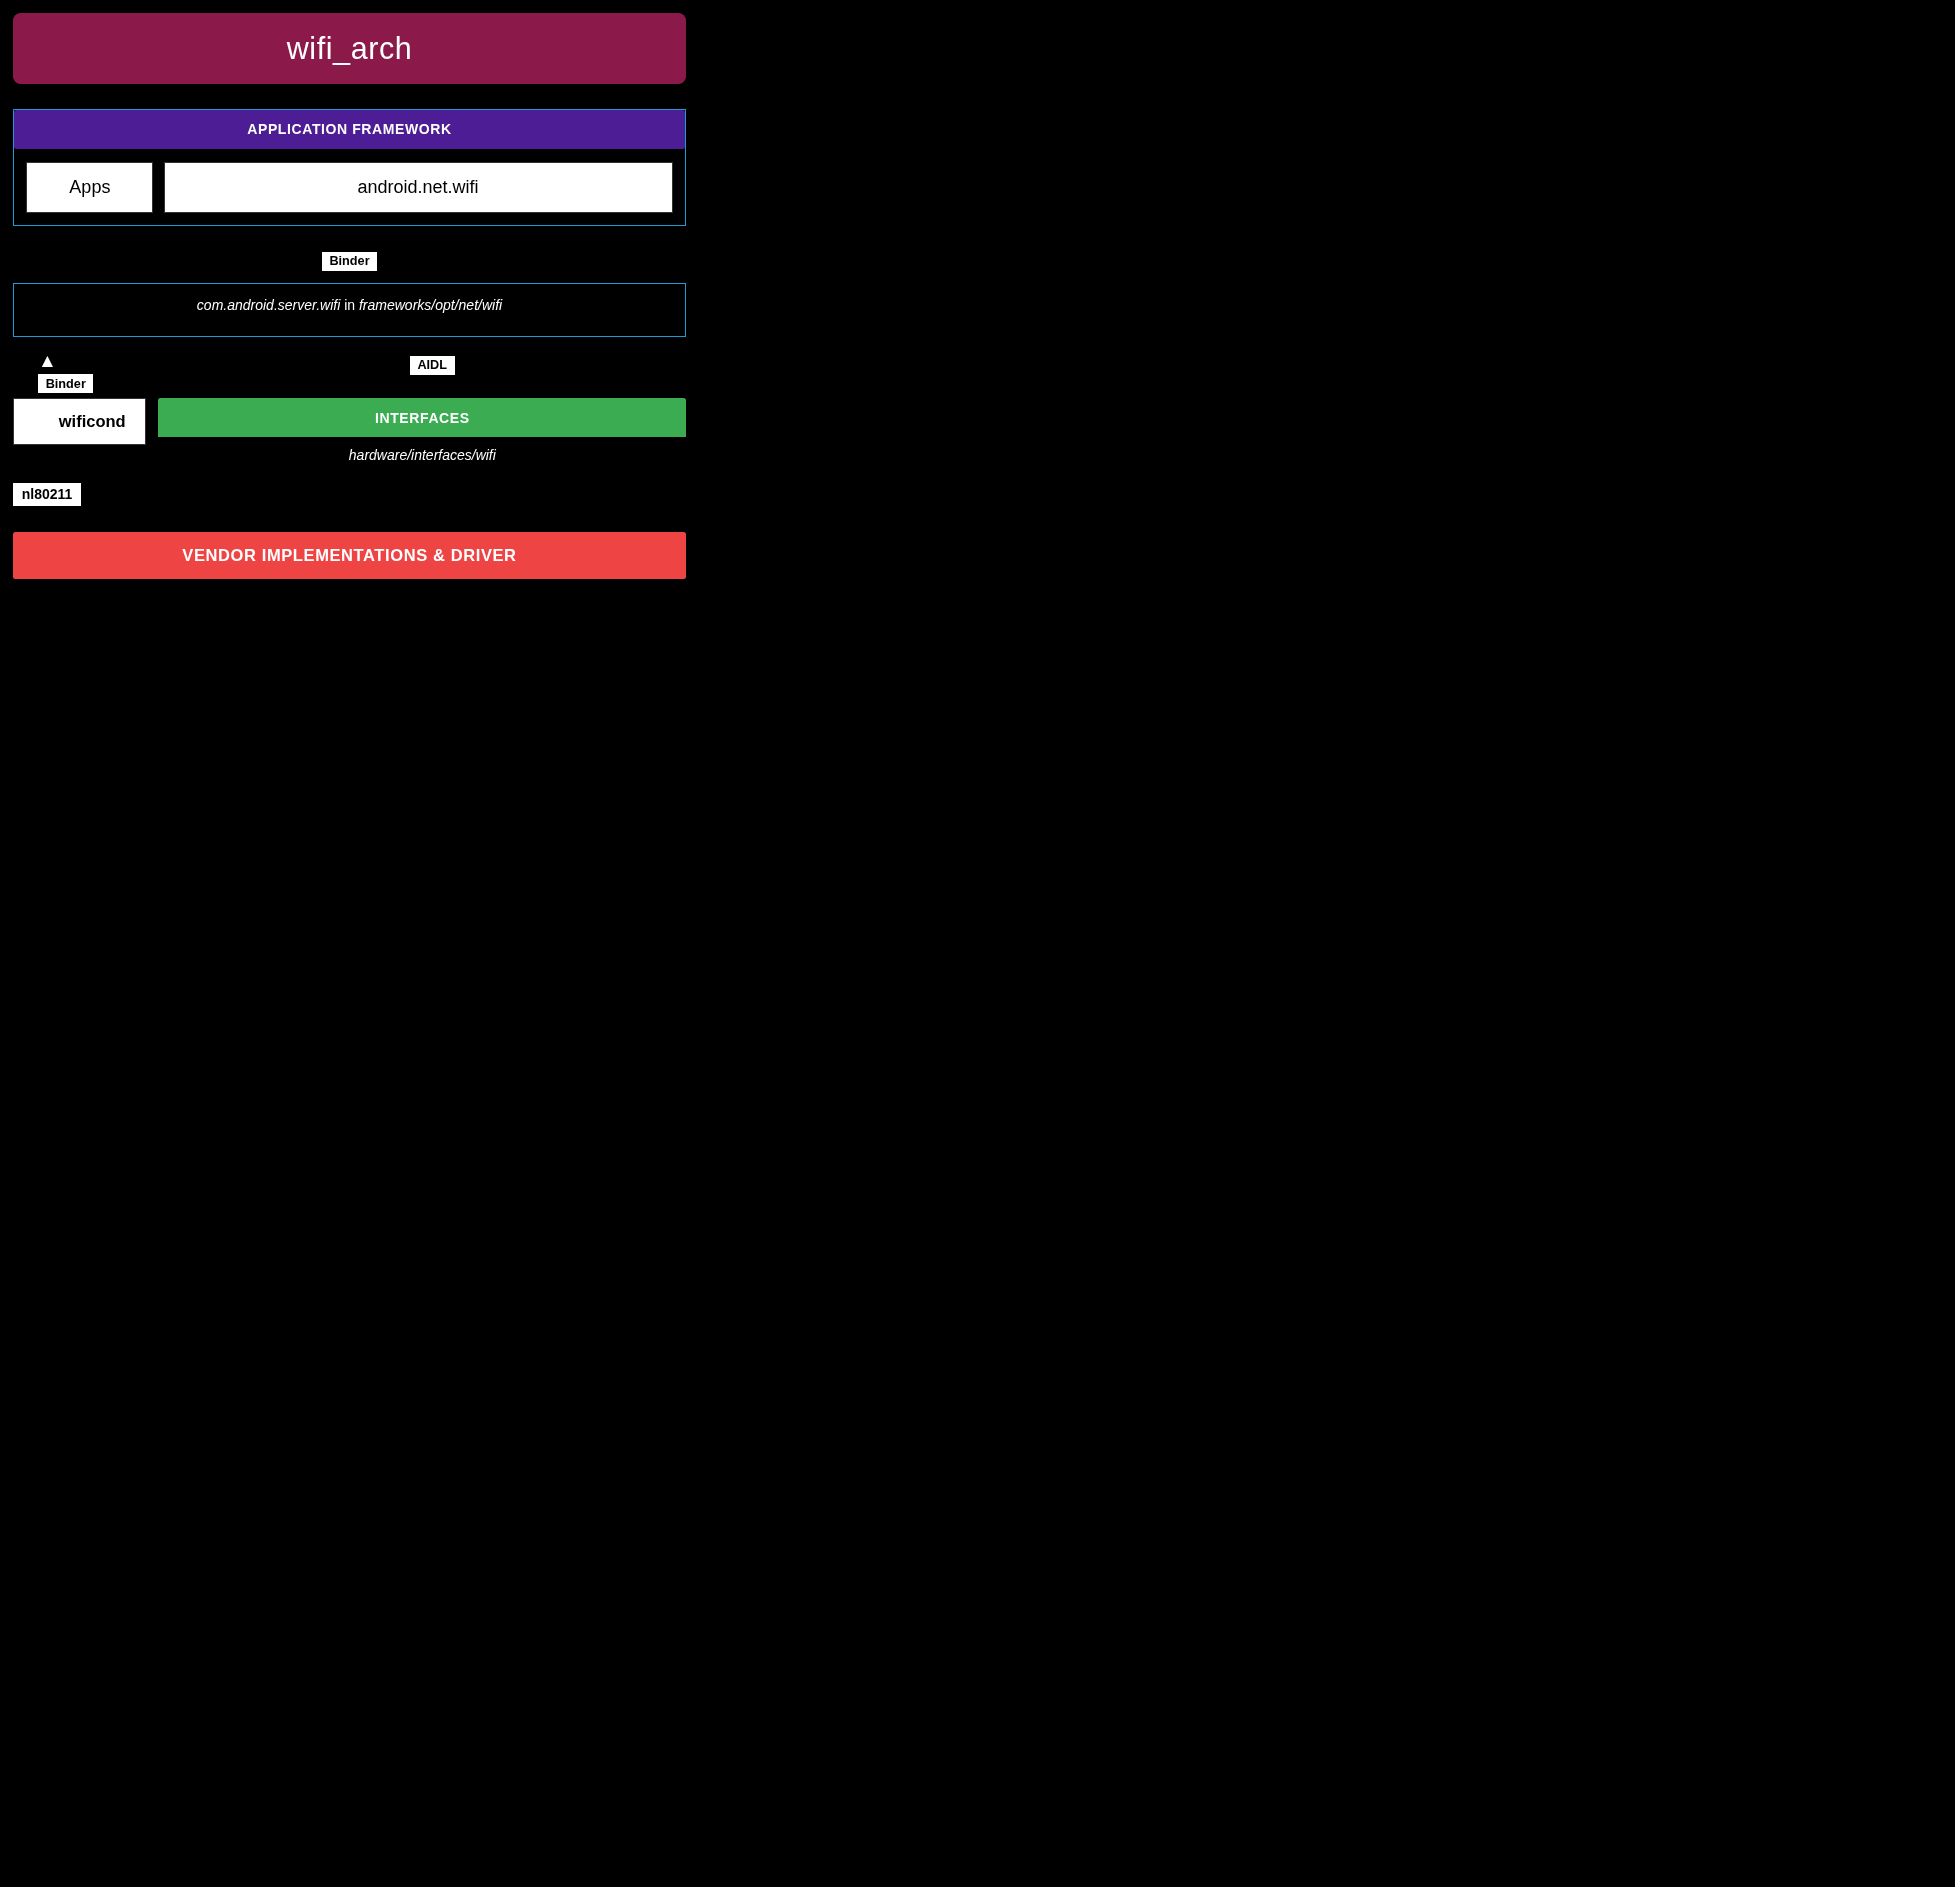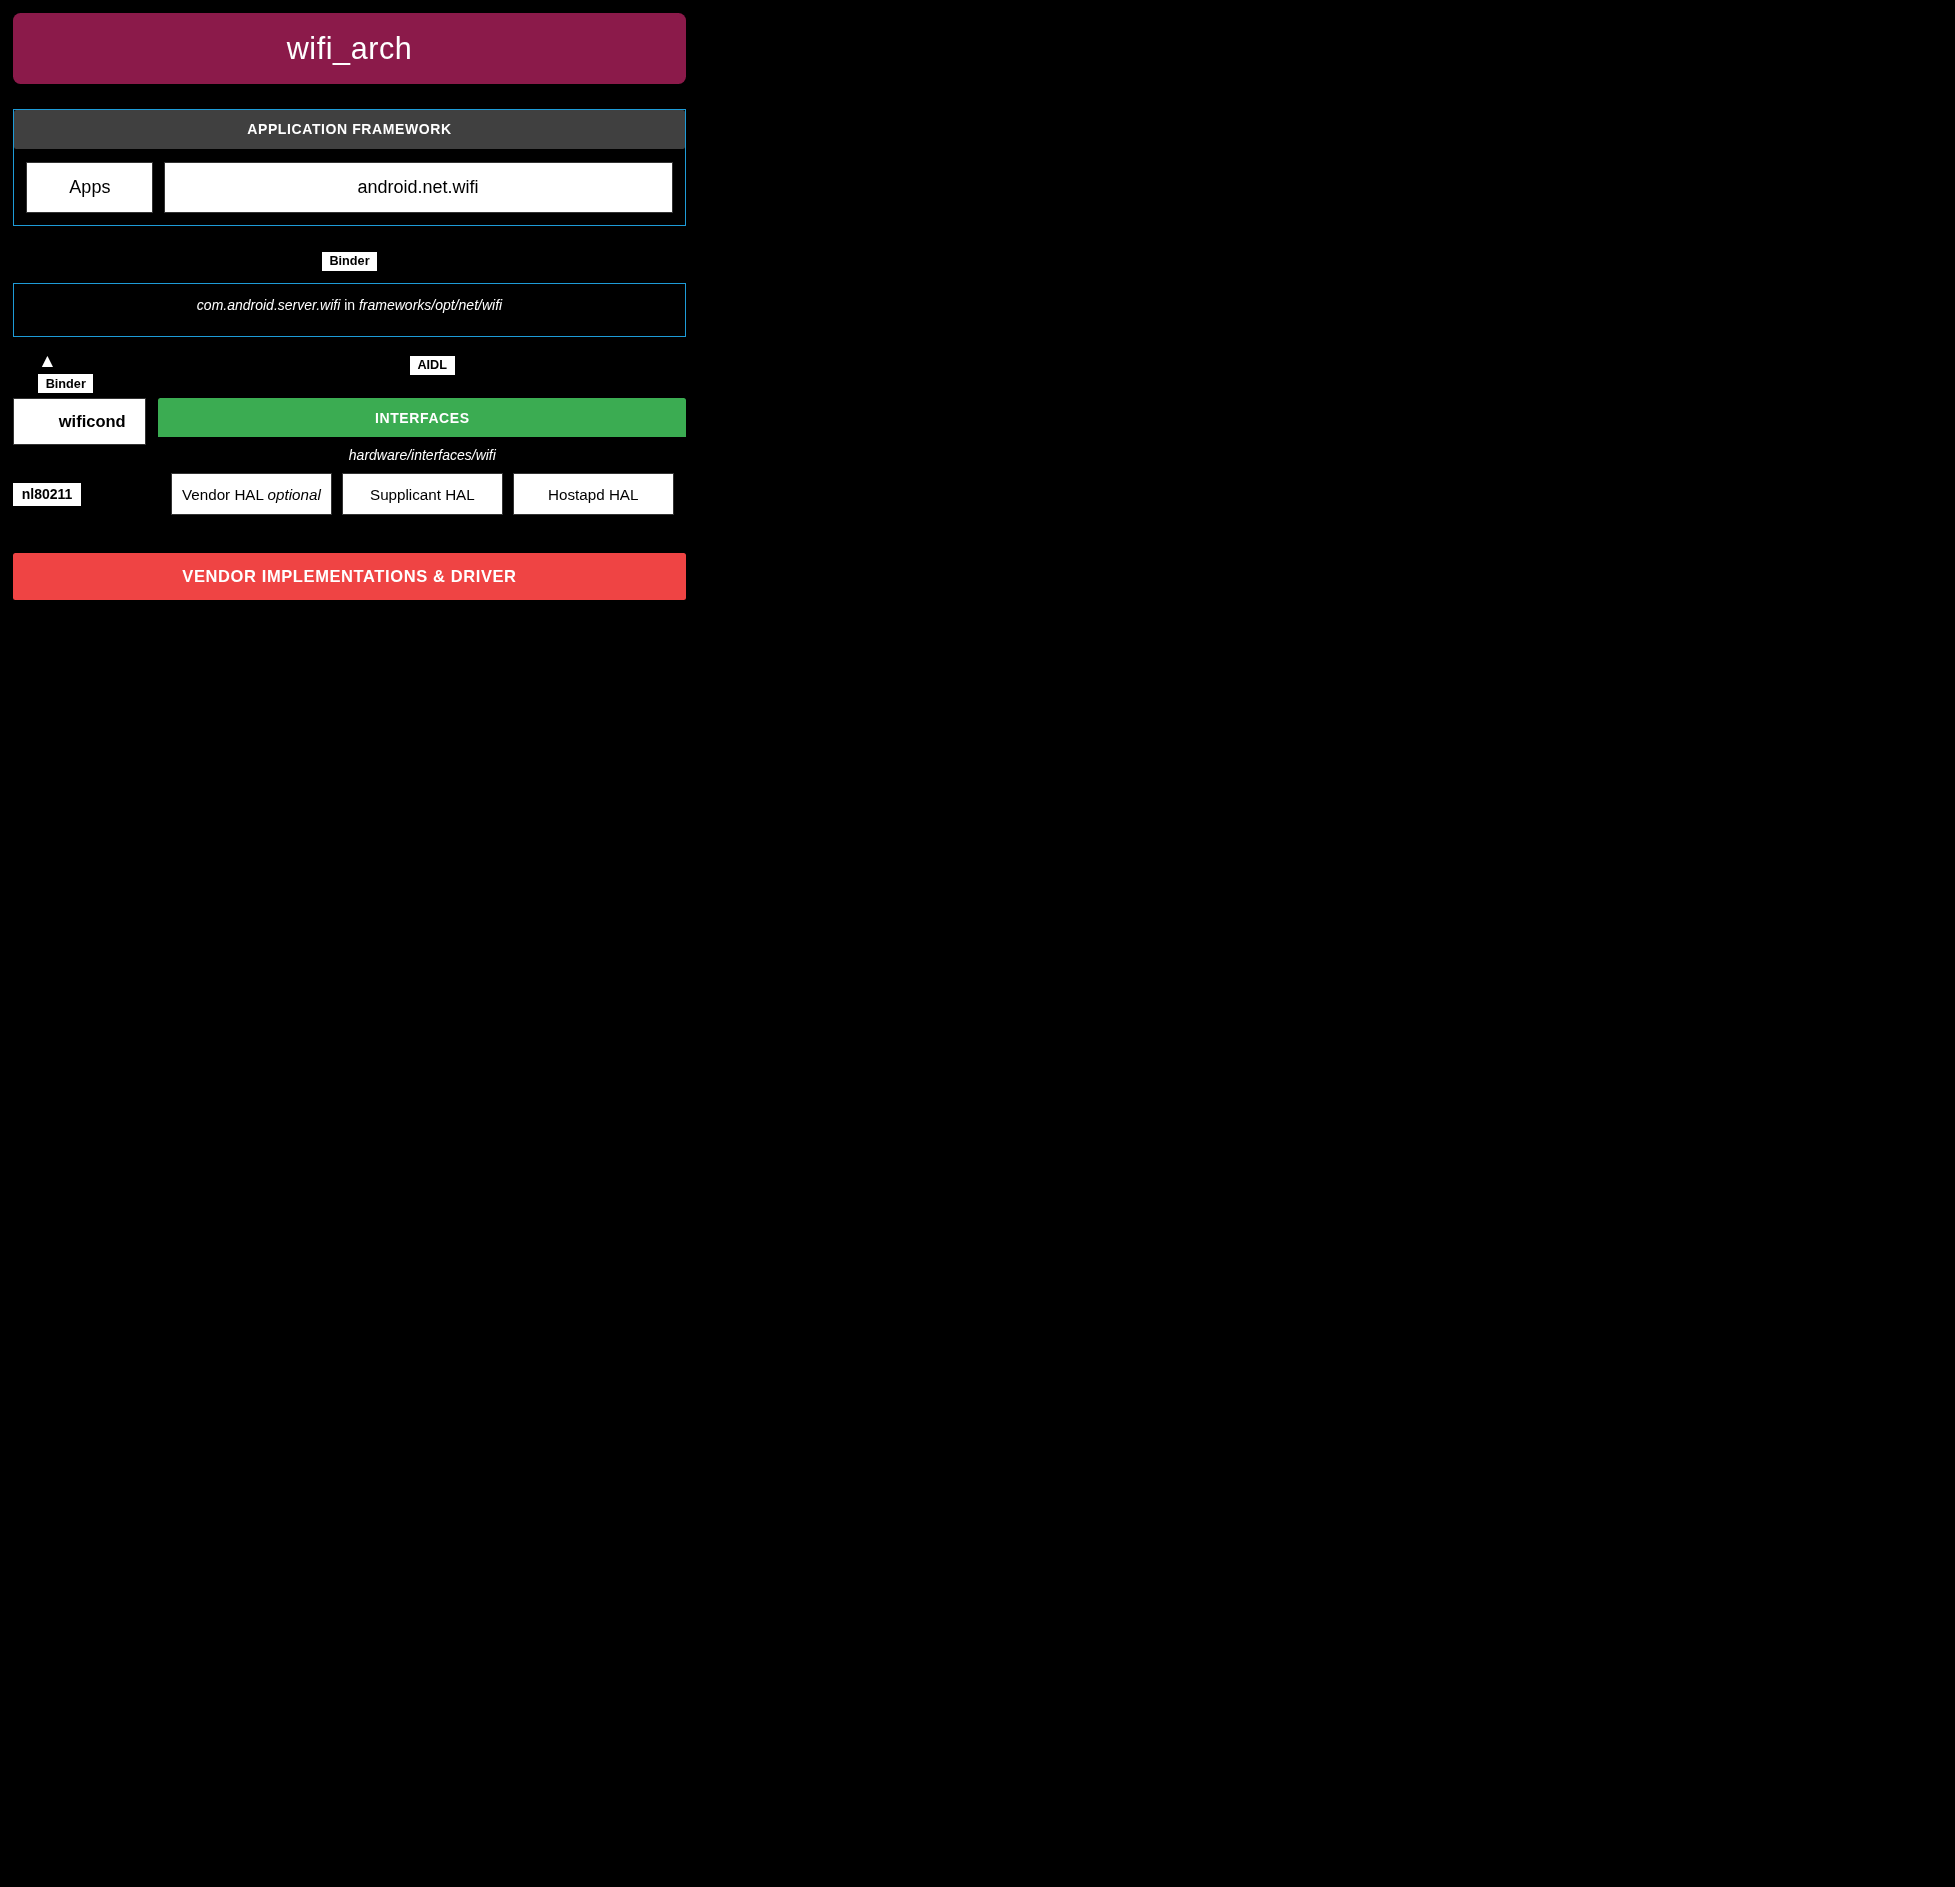--- a/index.html
+++ b/index.html
@@ -25,21 +25,21 @@
     }
 
     .title-bar h1 {
       color: #ffffff;
       font-size: 30.5px;
       font-weight: 300;
       letter-spacing: 0.6px;
     }
 
     .section-blue {
-      background-color: #404040;
+      background-color: #4c1d95;
       border-radius: 2.5px;
       margin-bottom: 0;
     }
 
     .section-header {
       padding: 11.4px 12.7px;
       text-align: center;
     }
 
     .section-header span {
@@ -279,31 +279,20 @@
       <span class="nl80211-label">nl80211</span>
     </div>
   </div>
   <div class="interfaces-column">
     <div class="interfaces-box">
       <div class="interfaces-header">
         <span>INTERFACES</span>
       </div>
       <div class="interfaces-content">
         <div class="interfaces-italic">hardware/interfaces/wifi</div>
-        <div class="interfaces-boxes">
-          <div class="white-box">
-            <span>Vendor HAL <em>optional</em></span>
-          </div>
-          <div class="white-box">
-            <span>Supplicant HAL</span>
-          </div>
-          <div class="white-box">
-            <span>Hostapd HAL</span>
-          </div>
-        </div>
       </div>
     </div>
   </div>
 </div>
 
 <div class="vendor-impl-box">
   <span>VENDOR IMPLEMENTATIONS &amp; DRIVER</span>
 </div>
 
 

